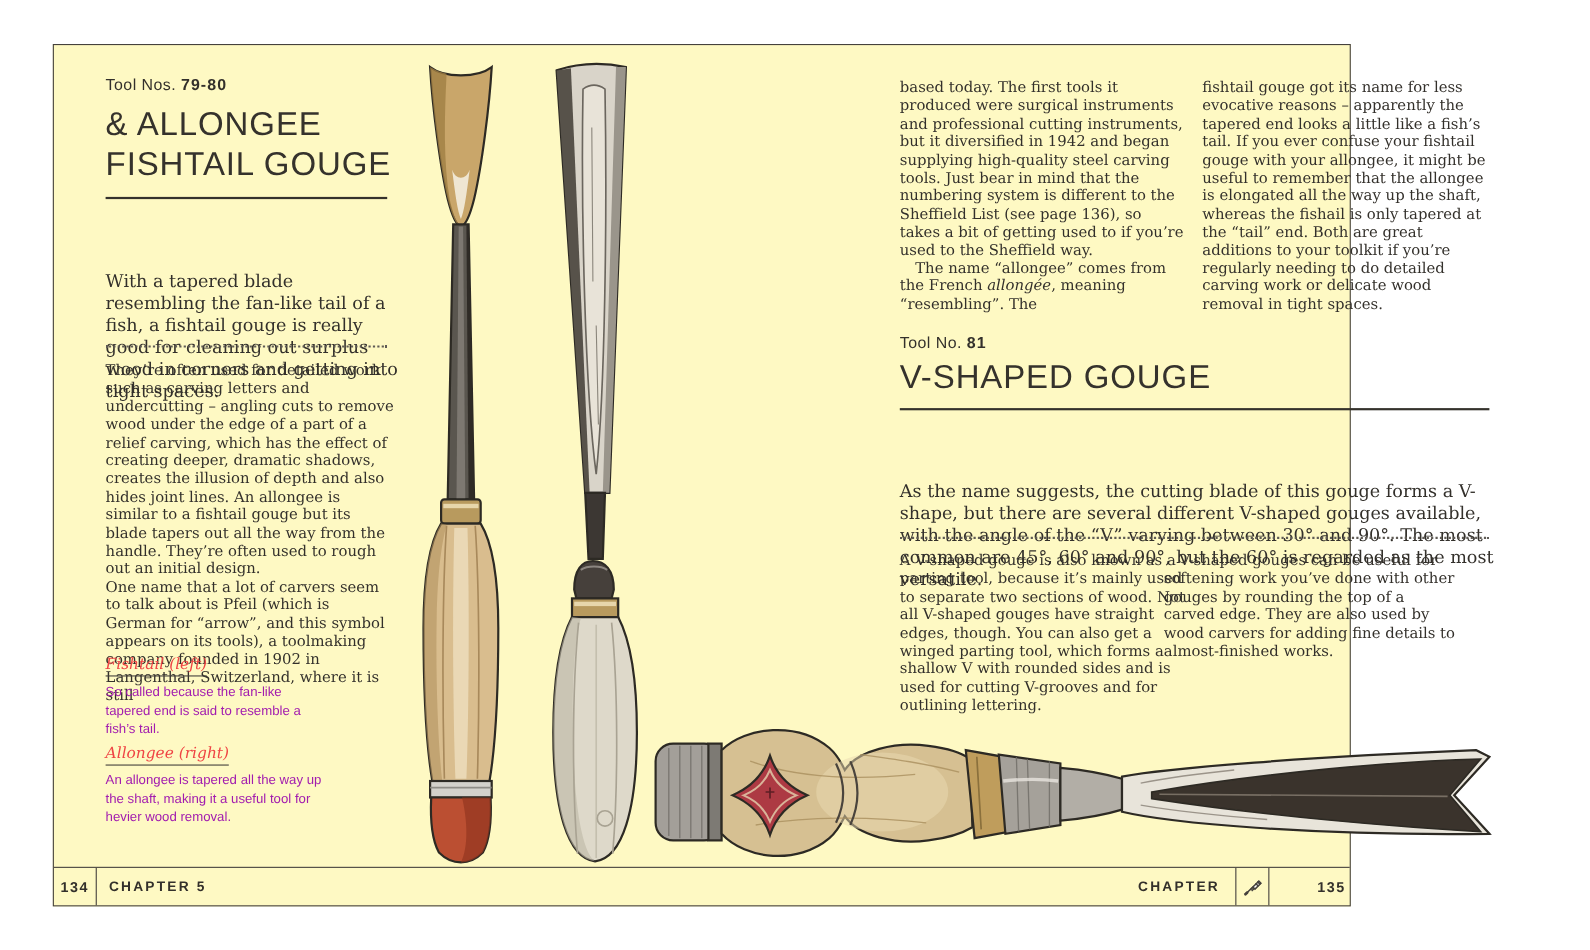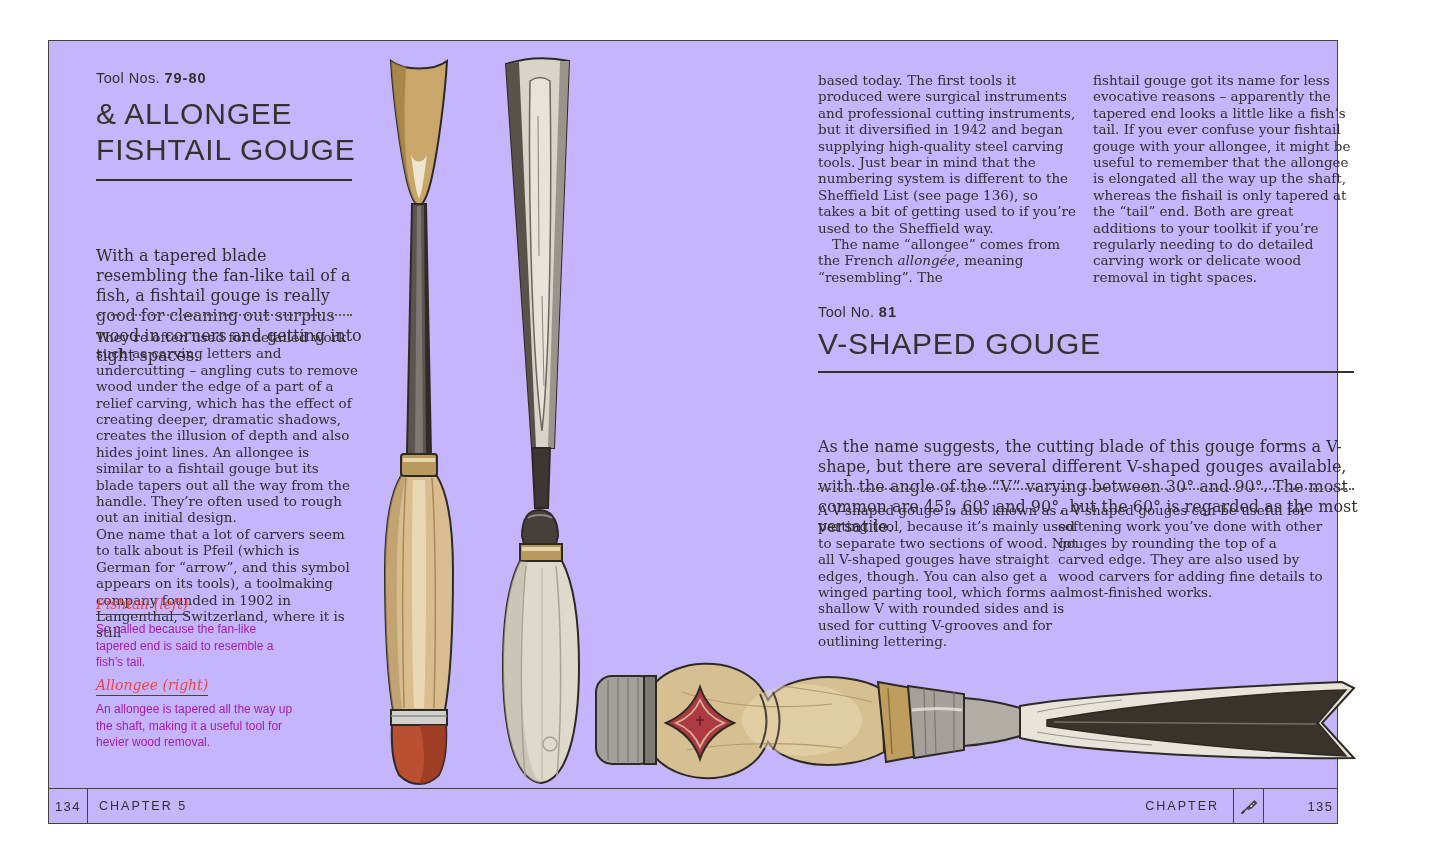--- a/index.html
+++ b/index.html
@@ -1,19 +1,19 @@
 <!DOCTYPE html>
 <html><head>
 <meta charset="utf-8">
 <style>
   html,body{margin:0;padding:0;background:#ffffff;}
   .canvas{position:relative;width:1445px;height:864px;background:#ffffff;overflow:hidden;
           font-family:"Liberation Sans",sans-serif;color:#33302b;}
-  .frame{position:absolute;left:48px;top:40px;width:1290px;height:784px;
-         border:1.5px solid #45413c;box-sizing:border-box;background:#c4b5fd;}
+  .frame{position:absolute;left:48px;top:40px;width:1180px;height:784px;
+         border:1.5px solid #45413c;box-sizing:border-box;background:#fef9c3;font-weight:bold;}
   .serif{font-family:"DejaVu Serif","Liberation Serif",serif;}
 
   .tool-label{position:absolute;font-size:14.5px;letter-spacing:.4px;color:#33302b;text-align:right;}
   .tool-label .num{font-weight:700;letter-spacing:1px;}
   .h1{position:absolute;font-size:30px;line-height:36px;letter-spacing:.8px;
       font-weight:500;color:#35322c;}
   .h1 span{display:block;}
   .rule{position:absolute;height:2px;background:#35322c;}
   .dotted{position:absolute;height:0;border-top:2px dotted #5f5b55;}
   .intro{position:absolute;font-size:16px;line-height:20px;color:#33302b;margin-top:48px;}

